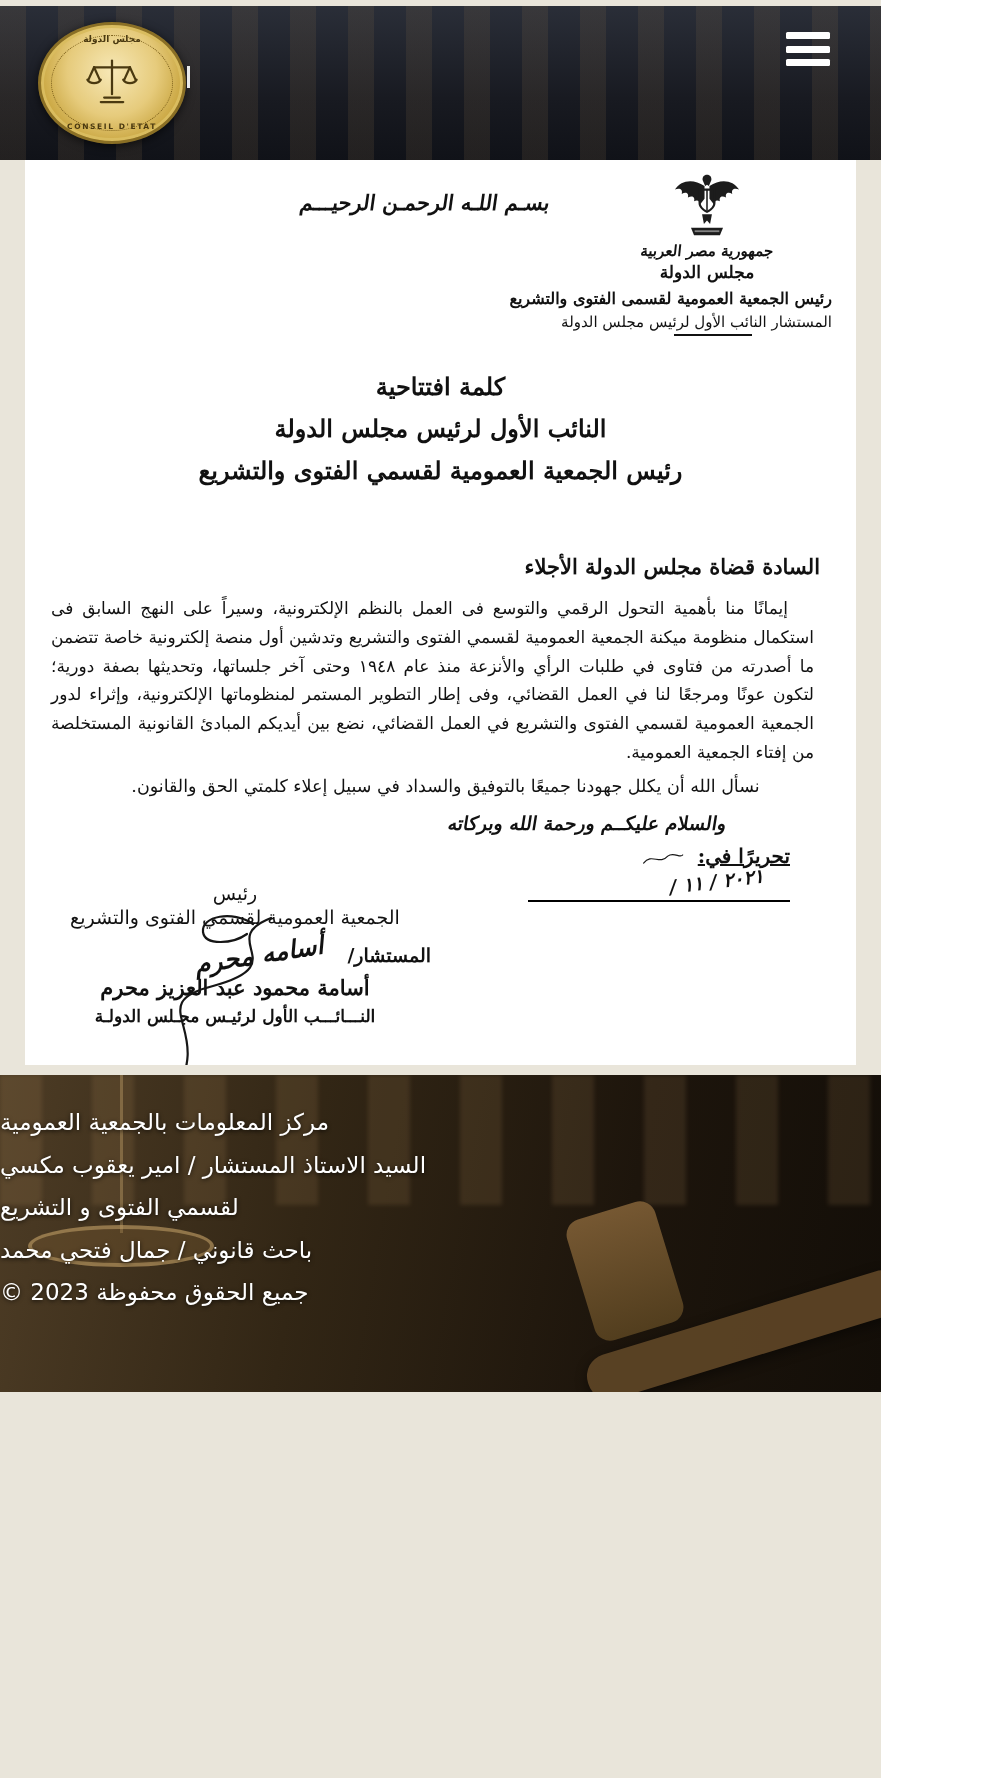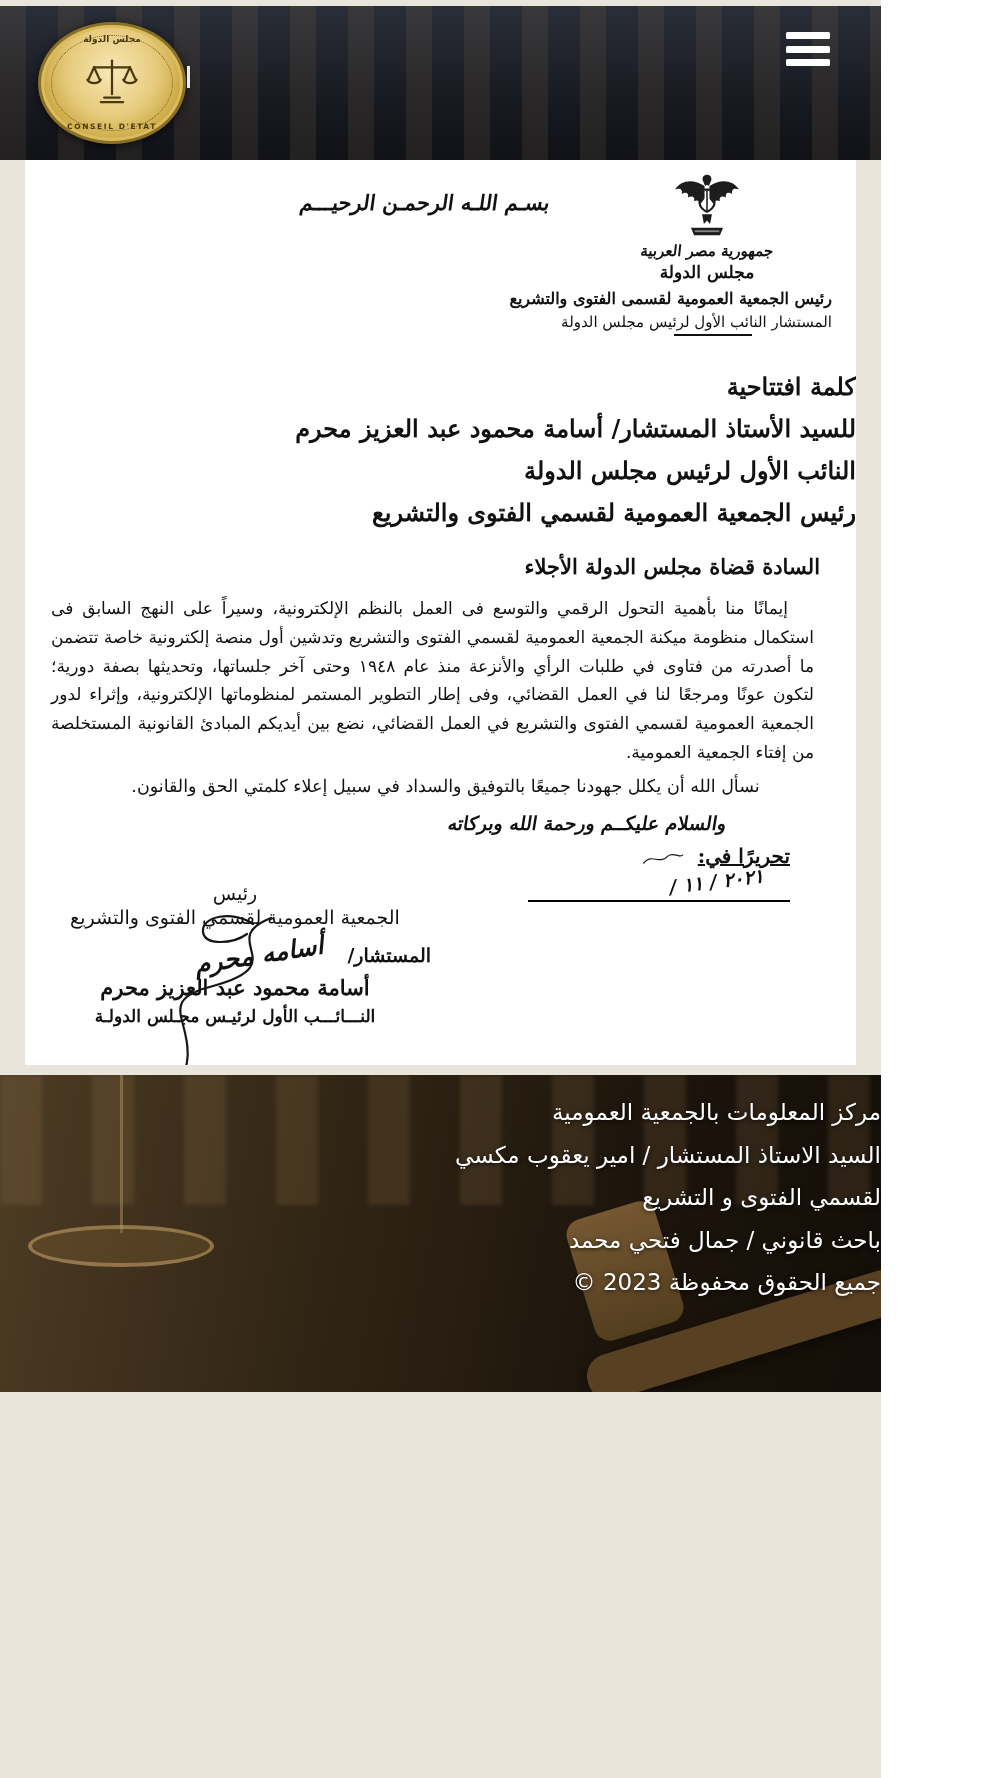--- a/index.html
+++ b/index.html
@@ -36,21 +36,21 @@
   .bismillah { position:absolute; top:30px; left:255px; width:290px; text-align:center;
     font-size:21px; font-weight:bold; transform:skewX(-8deg); }
   .emblem-block { position:absolute; top:10px; right:24px; width:250px; direction:rtl; text-align:center; }
   .eagle { display:block; margin:0 auto 2px auto; width:74px; height:70px; }
   .emblem-l1 { font-size:15px; font-weight:bold; transform:skewX(-6deg); }
   .emblem-l2 { font-size:17px; font-weight:bold; letter-spacing:3px; margin-top:2px; }
   .emblem-l3 { font-size:16px; font-weight:bold; margin-top:7px; white-space:nowrap; }
   .emblem-l4 { font-size:15px; font-weight:normal; margin-top:5px; white-space:nowrap; }
   .emblem-underline { width:78px; height:2px; background:#111; margin:3px 80px 0 auto; }
 
-  .titles { position:absolute; top:206px; left:0; width:100%; direction:rtl; }
+  .titles { position:absolute; top:206px; left:0; width:100%; text-align:center; direction:rtl; }
   .titles .t { font-size:24px; font-weight:bold; line-height:42px; }
 
   .salutation { position:absolute; top:394px; right:36px; font-size:21px; font-weight:bold; direction:rtl; }
 
   .body-text { position:absolute; top:434px; left:26px; right:42px; direction:rtl; text-align:justify;
     font-size:17px; line-height:28.8px; text-indent:26px; }
   .prayer { position:absolute; top:616px; left:52px; right:42px; direction:rtl; text-align:center; font-size:17.5px; }
   .salam { position:absolute; top:652px; right:130px; direction:rtl; font-size:19px; font-weight:bold;
     transform:skewX(-9deg); }
 
@@ -77,21 +77,21 @@
     background: linear-gradient(100deg,#4d3c25 0%, #322615 35%, #1d150c 70%, #130e08 100%); }
   .shelf { position:absolute; top:0; left:0; width:100%; height:130px; opacity:.5; filter:blur(2px);
     background: repeating-linear-gradient(90deg, rgba(196,154,102,.28) 0 42px, rgba(60,40,20,0) 42px 92px); }
   .chain { position:absolute; top:0; left:120px; width:3px; height:158px; background:rgba(205,172,112,.38); }
   .scale-pan { position:absolute; top:150px; left:28px; width:186px; height:42px; border-radius:50%;
     border:4px solid rgba(205,172,112,.5); background:rgba(125,95,52,.35); }
   .gavel-handle { position:absolute; bottom:34px; right:-30px; width:330px; height:46px; border-radius:22px;
     background:#5e4526; transform:rotate(-17deg); box-shadow:0 4px 14px rgba(0,0,0,.5); opacity:.92; }
   .gavel-head { position:absolute; bottom:58px; right:210px; width:92px; height:126px; border-radius:16px;
     background:linear-gradient(180deg,#7a5b34,#55401f); transform:rotate(-17deg); opacity:.95; }
-  .footer-text { position:relative; z-index:2; padding-top:16px; text-align:right; direction:rtl;
+  .footer-text { position:relative; z-index:2; padding-top:26px; text-align:left; direction:rtl;
     font-size:23px; line-height:42.6px; text-shadow:0 1px 4px rgba(0,0,0,.75); }
 </style>
 </head>
 <body>
 
 <div class="page">
 
   <header class="site-header">
     <div class="header-bg"></div>
 
@@ -143,21 +143,20 @@
       </svg>
       <div class="emblem-l1">جمهورية مصر العربية</div>
       <div class="emblem-l2">مجلس الدولة</div>
       <div class="emblem-l3">رئيس الجمعية العمومية لقسمى الفتوى والتشريع</div>
       <div class="emblem-l4">المستشار النائب الأول لرئيس مجلس الدولة</div>
       <div class="emblem-underline"></div>
     </div>
 
     <div class="titles">
       <div class="t">كلمة افتتاحية</div>
-      <div class="t">للسيد الأستاذ المستشار/ أسامة محمود عبد العزيز محرم</div>
       <div class="t">النائب الأول لرئيس مجلس الدولة</div>
       <div class="t">رئيس الجمعية العمومية لقسمي الفتوى والتشريع</div>
     </div>
 
     <div class="salutation">السادة قضاة مجلس الدولة الأجلاء</div>
 
     <p class="body-text">إيمانًا منا بأهمية التحول الرقمي والتوسع فى العمل بالنظم الإلكترونية، وسيراً على النهج السابق فى استكمال منظومة ميكنة الجمعية العمومية لقسمي الفتوى والتشريع وتدشين أول منصة إلكترونية خاصة تتضمن ما أصدرته من فتاوى في طلبات الرأي والأنزعة منذ عام ١٩٤٨ وحتى آخر جلساتها، وتحديثها بصفة دورية؛ لتكون عونًا ومرجعًا لنا في العمل القضائي، وفى إطار التطوير المستمر لمنظوماتها الإلكترونية، وإثراء لدور الجمعية العمومية لقسمي الفتوى والتشريع في العمل القضائي، نضع بين أيديكم المبادئ القانونية المستخلصة من إفتاء الجمعية العمومية.</p>
 
     <div class="prayer">نسأل الله أن يكلل جهودنا جميعًا بالتوفيق والسداد في سبيل إعلاء كلمتي الحق والقانون.</div>
 

